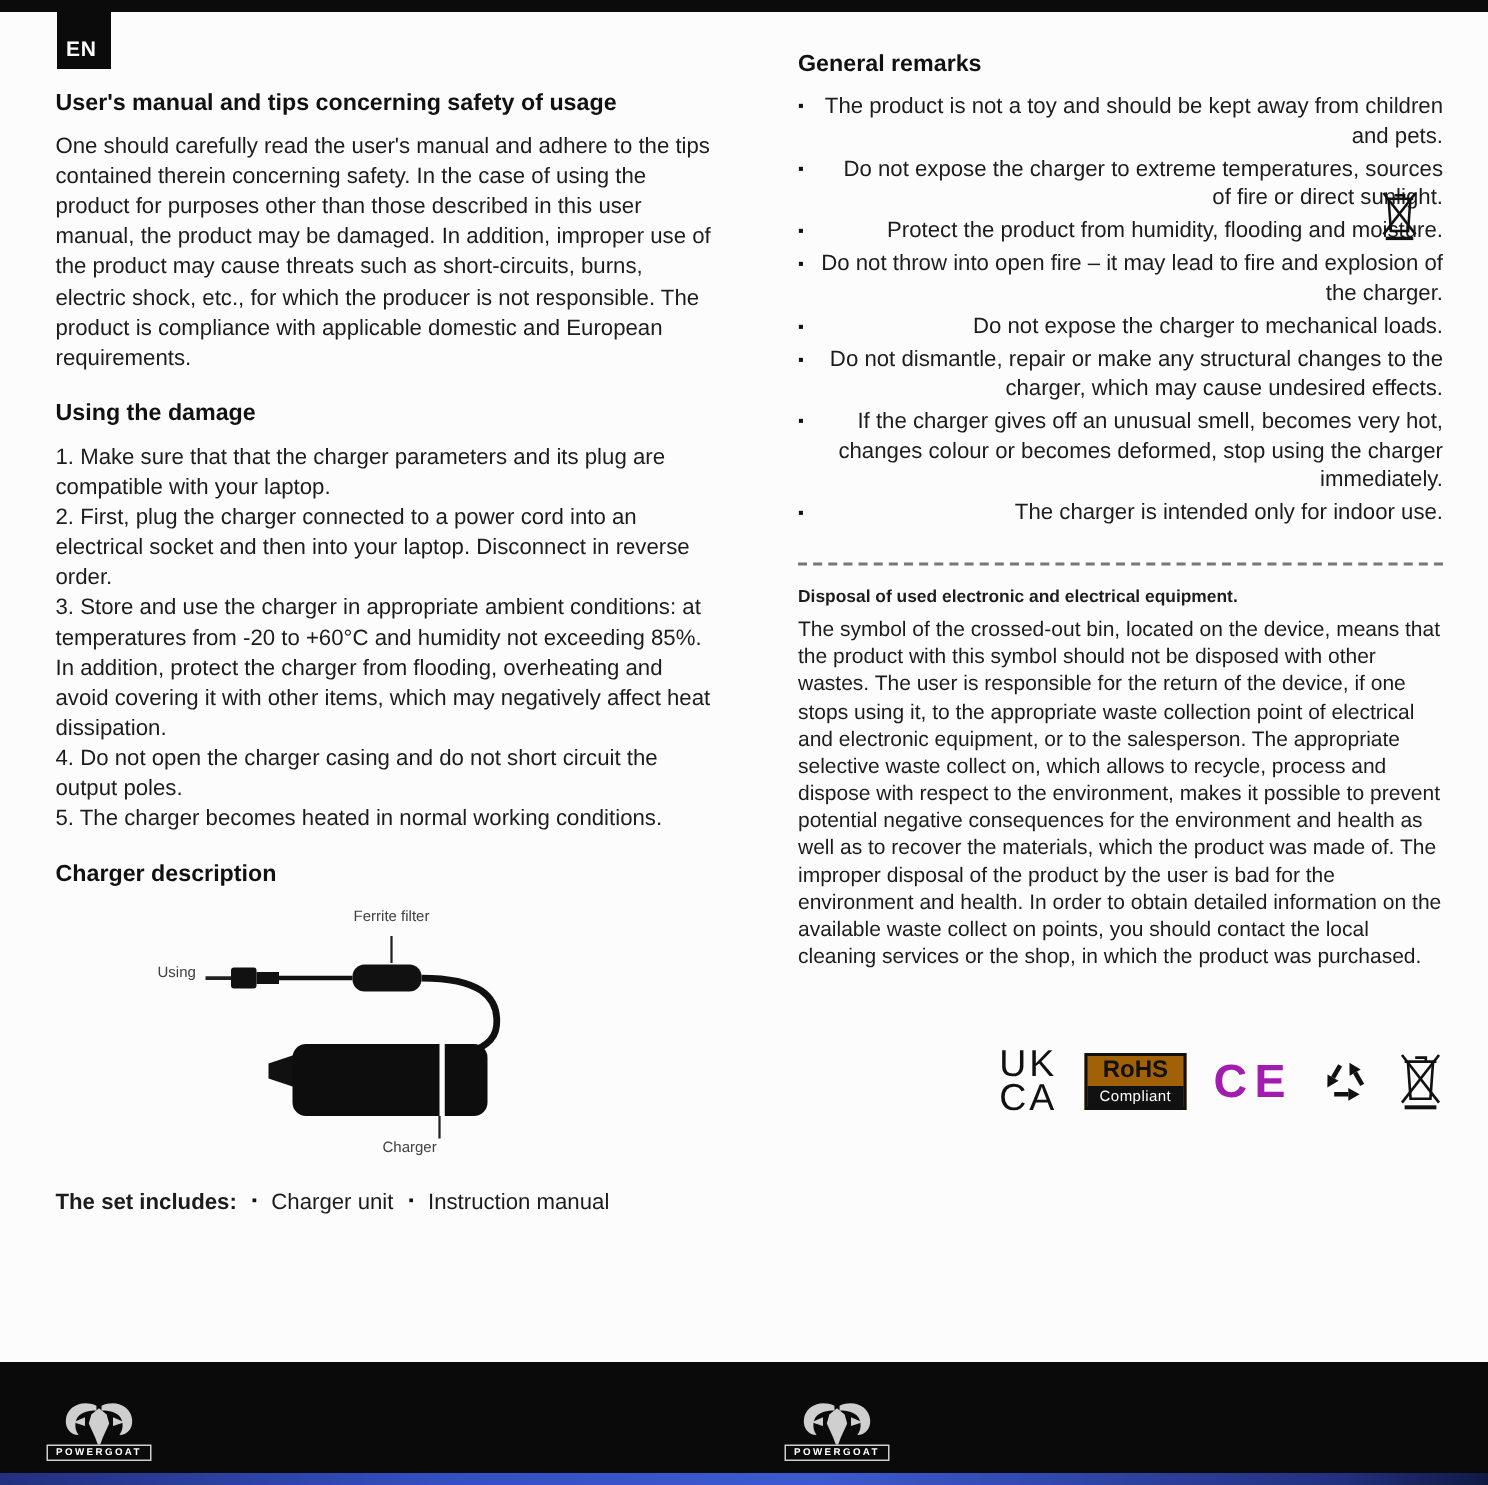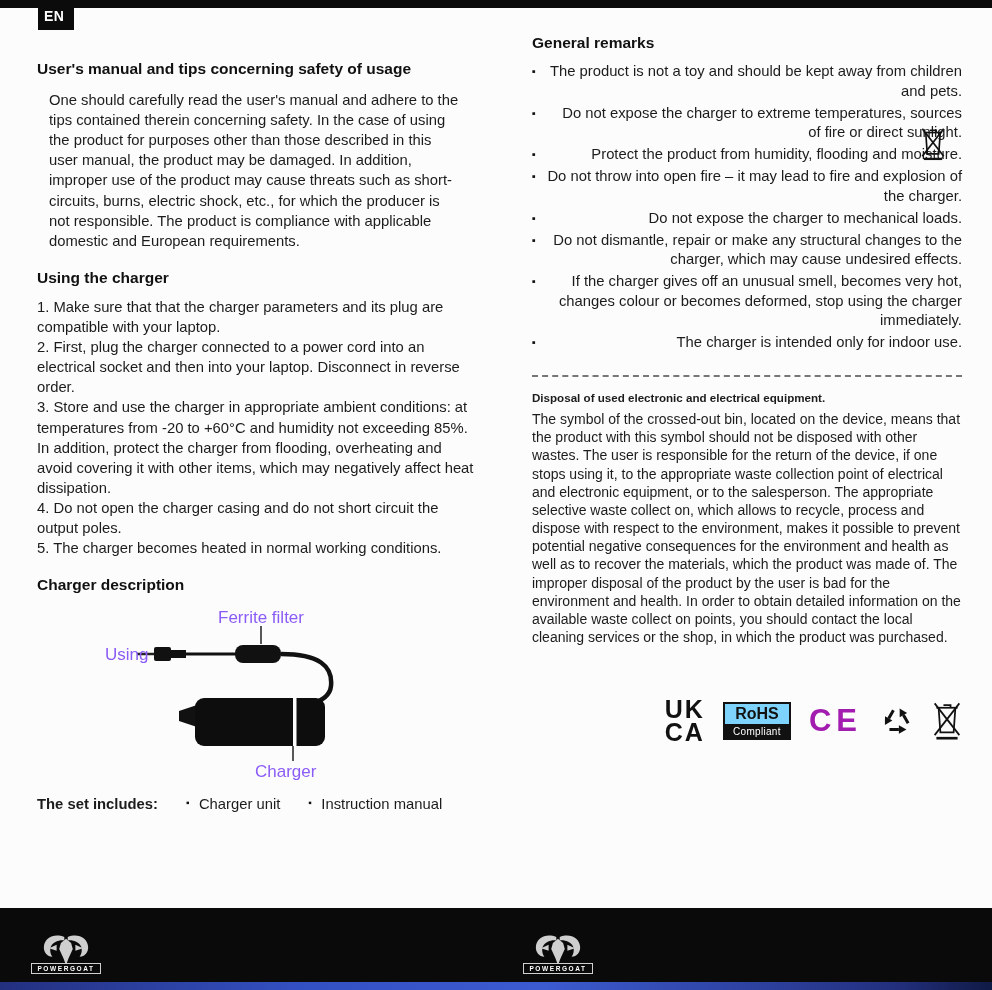--- a/index.html
+++ b/index.html
@@ -1,61 +1,61 @@
 <!DOCTYPE html>
 <html><head>
 <meta charset="utf-8">
 <style>
   html,body{margin:0;padding:0;}
   body{background:#dddddd;font-family:"Liberation Sans",sans-serif;color:#1c1c1c;}
   .page{position:relative;width:992px;height:990px;background:#fcfcfc;overflow:hidden;margin:0 auto;}
 
   
   .top-bar{position:absolute;top:0;left:0;width:100%;height:8px;background:#0b0b0b;}
-  .en-badge{position:absolute;top:0;left:38px;width:36px;height:30px;background:#0b0b0b;
+  .en-badge{position:absolute;top:0;left:38px;width:36px;height:46px;background:#0b0b0b;
     color:#fff;font-weight:bold;font-size:14px;display:flex;align-items:flex-end;justify-content:flex-start;
     padding:0 0 6px 6px;box-sizing:border-box;letter-spacing:.5px;}
 
   
   .col-left{position:absolute;left:37px;top:60px;width:438px;}
   .col-right{position:absolute;left:532px;top:34px;width:430px;}
 
   h2{font-size:15.5px;font-weight:bold;margin:18px 0 10px 0;color:#111;}
   .col-left h2:first-child{margin-top:0;}
   .col-right h2:first-child{margin-top:0;}
-  p.body{font-size:14.8px;line-height:1.36;margin:12px;}
+  p.body{font-size:14.8px;line-height:1.36;margin:0;}
   p.step{font-size:14.8px;line-height:1.36;margin:0;}
 
   
   ul.remarks{list-style:none;margin:0;padding:0;}
   ul.remarks li{position:relative;padding-left:15px;font-size:14.8px;line-height:1.32;margin:0 0 2.5px 0;text-align:right;}
   ul.remarks li::before{content:"▪";position:absolute;left:0;top:0;font-size:11px;line-height:1.8;color:#111;}
 
   .dashed-divider{border:none;border-top:2px dashed #777;margin:22px 0 14px 0;}
 
   .disposal-heading{font-size:11.6px;font-weight:bold;margin:0 0 6px 0;}
   .disposal-body{font-size:14px;line-height:1.3;margin:0;}
 
   
   .diagram{position:relative;width:340px;height:176px;margin:6px 0 10px 0;}
-  .diagram .lbl{position:absolute;font-size:17px;color:#8b5cf6;}
+  .diagram .lbl{position:absolute;font-size:10px;color:#404040;}
   .lbl-ferrite{left:162px;top:4px;width:124px;text-align:center;}
   .lbl-plug{left:68px;top:41px;}
   .lbl-charger{left:218px;top:158px;}
 
   
-  .set-includes{margin-top:16px;font-size:14.8px;display:flex;align-items:center;gap:28px;}
+  .set-includes{margin-top:16px;font-size:14.8px;display:flex;align-items:center;gap:10px;}
   .set-includes .si-label{font-weight:bold;}
   .si-item{position:relative;padding-left:13px;}
   .si-item::before{content:"▪";position:absolute;left:0;top:1px;font-size:10px;color:#111;}
 
   
   .marks-row{display:flex;justify-content:flex-end;align-items:center;gap:18px;margin-top:52px;}
-  .ukca{font-weight:bold;font-size:25px;line-height:.92;letter-spacing:2px;color:#111;text-align:center;}
-  .rohs{border:2.5px solid #111;width:64px;text-align:center;background:#7dd3fc;}
+  .ukca{font-weight:normal;font-size:25px;line-height:.92;letter-spacing:2px;color:#111;text-align:center;}
+  .rohs{border:2.5px solid #111;width:64px;text-align:center;background:#a16207;}
   .rohs .rohs-top{font-weight:bold;font-size:16px;padding:1px 0;color:#111;}
   .rohs .rohs-bottom{background:#111;color:#fff;font-size:10px;padding:1.5px 0;letter-spacing:.3px;}
   .ce{font-size:31px;font-weight:600;letter-spacing:5px;color:#a21caf;}
 
   
   .weee-top{position:absolute;left:920px;top:126px;}
 
   
   .footer{position:absolute;bottom:0;left:0;width:100%;height:82px;background:#0a0a0a;}
   .bottom-strip{position:absolute;bottom:0;left:0;width:100%;height:8px;
@@ -73,21 +73,21 @@
 
   <div class="top-bar"></div>
   <div class="en-badge">
     <span>EN</span>
   </div>
 
   <div class="col-left">
     <h2>User's manual and tips concerning safety of usage</h2>
     <p class="body">One should carefully read the user's manual and adhere to the tips contained therein concerning safety. In the case of using the product for purposes other than those described in this user manual, the product may be damaged. In addition, improper use of the product may cause threats such as short-circuits, burns, electric shock, etc., for which the producer is not responsible. The product is compliance with applicable domestic and European requirements.</p>
 
-    <h2>Using the charger</h2>
+    <h2>Using the damage</h2>
     <p class="step">1. Make sure that that the charger parameters and its plug are compatible with your laptop.</p>
     <p class="step">2. First, plug the charger connected to a power cord into an electrical socket and then into your laptop. Disconnect in reverse order.</p>
     <p class="step">3. Store and use the charger in appropriate ambient conditions: at temperatures from -20 to +60°C and humidity not exceeding 85%. In addition, protect the charger from flooding, overheating and avoid covering it with other items, which may negatively affect heat dissipation.</p>
     <p class="step">4. Do not open the charger casing and do not short circuit the output poles.</p>
     <p class="step">5. The charger becomes heated in normal working conditions.</p>
 
     <h2>Charger description</h2>
 
     <div class="diagram">
       <span class="lbl lbl-ferrite">Ferrite filter</span>

